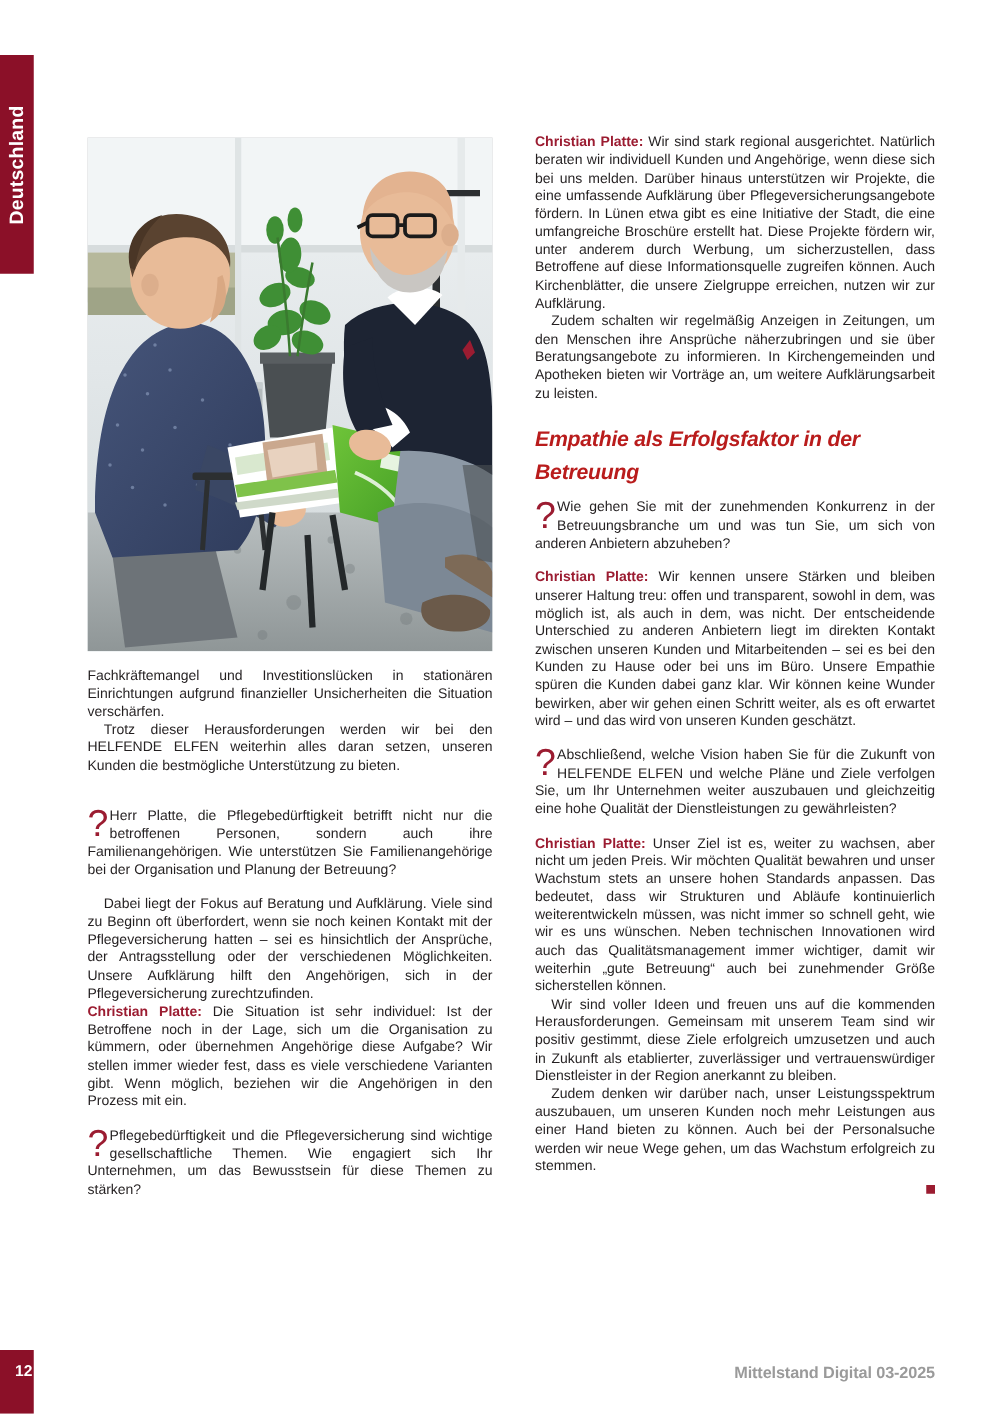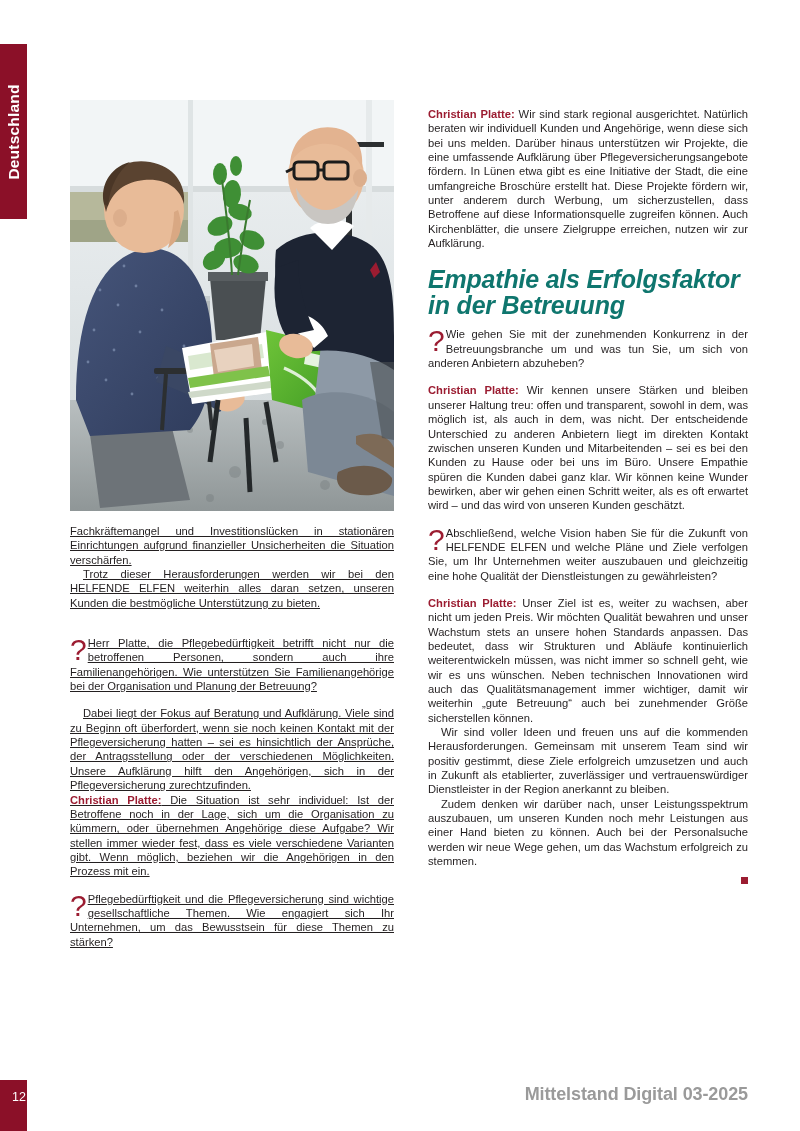--- a/index.html
+++ b/index.html
@@ -43,23 +43,22 @@
   .page {
     position: absolute;
     left: 0;
     top: 0;
     width: 800px;
     height: 1131px;
   }
   .col-left {
     position: absolute;
     left: 70px;
-    top: 100px;
+    top: 110px;
     width: 324px;
-    text-decoration: underline;
   }
   .col-right {
     position: absolute;
     left: 428px;
     top: 107px;
     width: 320px;
   }
 
   
   .photo {
@@ -83,22 +82,22 @@
   }
   p.body.indent { text-indent: 13px; }
 
   .speaker {
     color: #9b1c31;
     font-weight: bold;
   }
 
   h2.headline {
     margin: 0;
-    color: #0f766e;
-    font-size: 25px;
+    color: #b91c1c;
+    font-size: 17px;
     line-height: 25.5px;
     font-weight: bold;
     font-style: italic;
     letter-spacing: -0.2px;
     font-family: "Liberation Sans", sans-serif;
   }
 
   
   .question {
     position: relative;
@@ -145,28 +144,28 @@
     width: 27px;
     height: 51px;
     background: #8b1028;
   }
   .footer-pageno {
     position: absolute;
     left: 12px;
     bottom: 27px;
     color: #ffffff;
     font-size: 12.5px;
-    font-weight: normal;
+    font-weight: bold;
   }
   .footer-pub {
     position: absolute;
     right: 52px;
     bottom: 26px;
     color: #9a9a9a;
-    font-size: 18px;
+    font-size: 13px;
     font-weight: bold;
     letter-spacing: -0.1px;
     margin-top: 16px;
   }
 </style>
 </head>
 <body>
 
 <div class="page">
 
@@ -378,20 +377,21 @@
     <div class="gap-m"></div>
 
     <div class="question">
       <span class="qmark">?</span><span>Pflegebedürftigkeit und die Pflegeversicherung sind wichtige gesellschaftliche Themen. Wie engagiert sich Ihr Unternehmen, um das Bewusstsein für diese Themen zu stärken?</span>
     </div>
   </div>
 
   <div class="col-right">
 
     <p class="body"><span class="speaker">Christian Platte:</span><span> Wir sind stark regional ausgerichtet. Natürlich beraten wir individuell Kunden und Angehörige, wenn diese sich bei uns melden. Darüber hinaus unterstützen wir Projekte, die eine umfassende Aufklärung über Pflegeversicherungsangebote fördern. In Lünen etwa gibt es eine Initiative der Stadt, die eine umfangreiche Broschüre erstellt hat. Diese Projekte fördern wir, unter anderem durch Werbung, um sicherzustellen, dass Betroffene auf diese Informationsquelle zugreifen können. Auch Kirchenblätter, die unsere Zielgruppe erreichen, nutzen wir zur Aufklärung.</span></p>
+    <p class="body indent">Zudem schalten wir regelmäßig Anzeigen in Zeitungen, um den Menschen ihre Ansprüche näherzubringen und sie über Beratungsangebote zu informieren. In Kirchengemeinden und Apotheken bieten wir Vorträge an, um weitere Aufklärungsarbeit zu leisten.</p>
 
     <div class="gap-l"></div>
 
     <h2 class="headline">Empathie als Erfolgsfaktor in der Betreuung</h2>
 
     <div class="gap-s"></div>
 
     <div class="question">
       <span class="qmark">?</span><span>Wie gehen Sie mit der zunehmenden Konkurrenz in der Betreuungsbranche um und was tun Sie, um sich von anderen Anbietern abzuheben?</span>
     </div>

